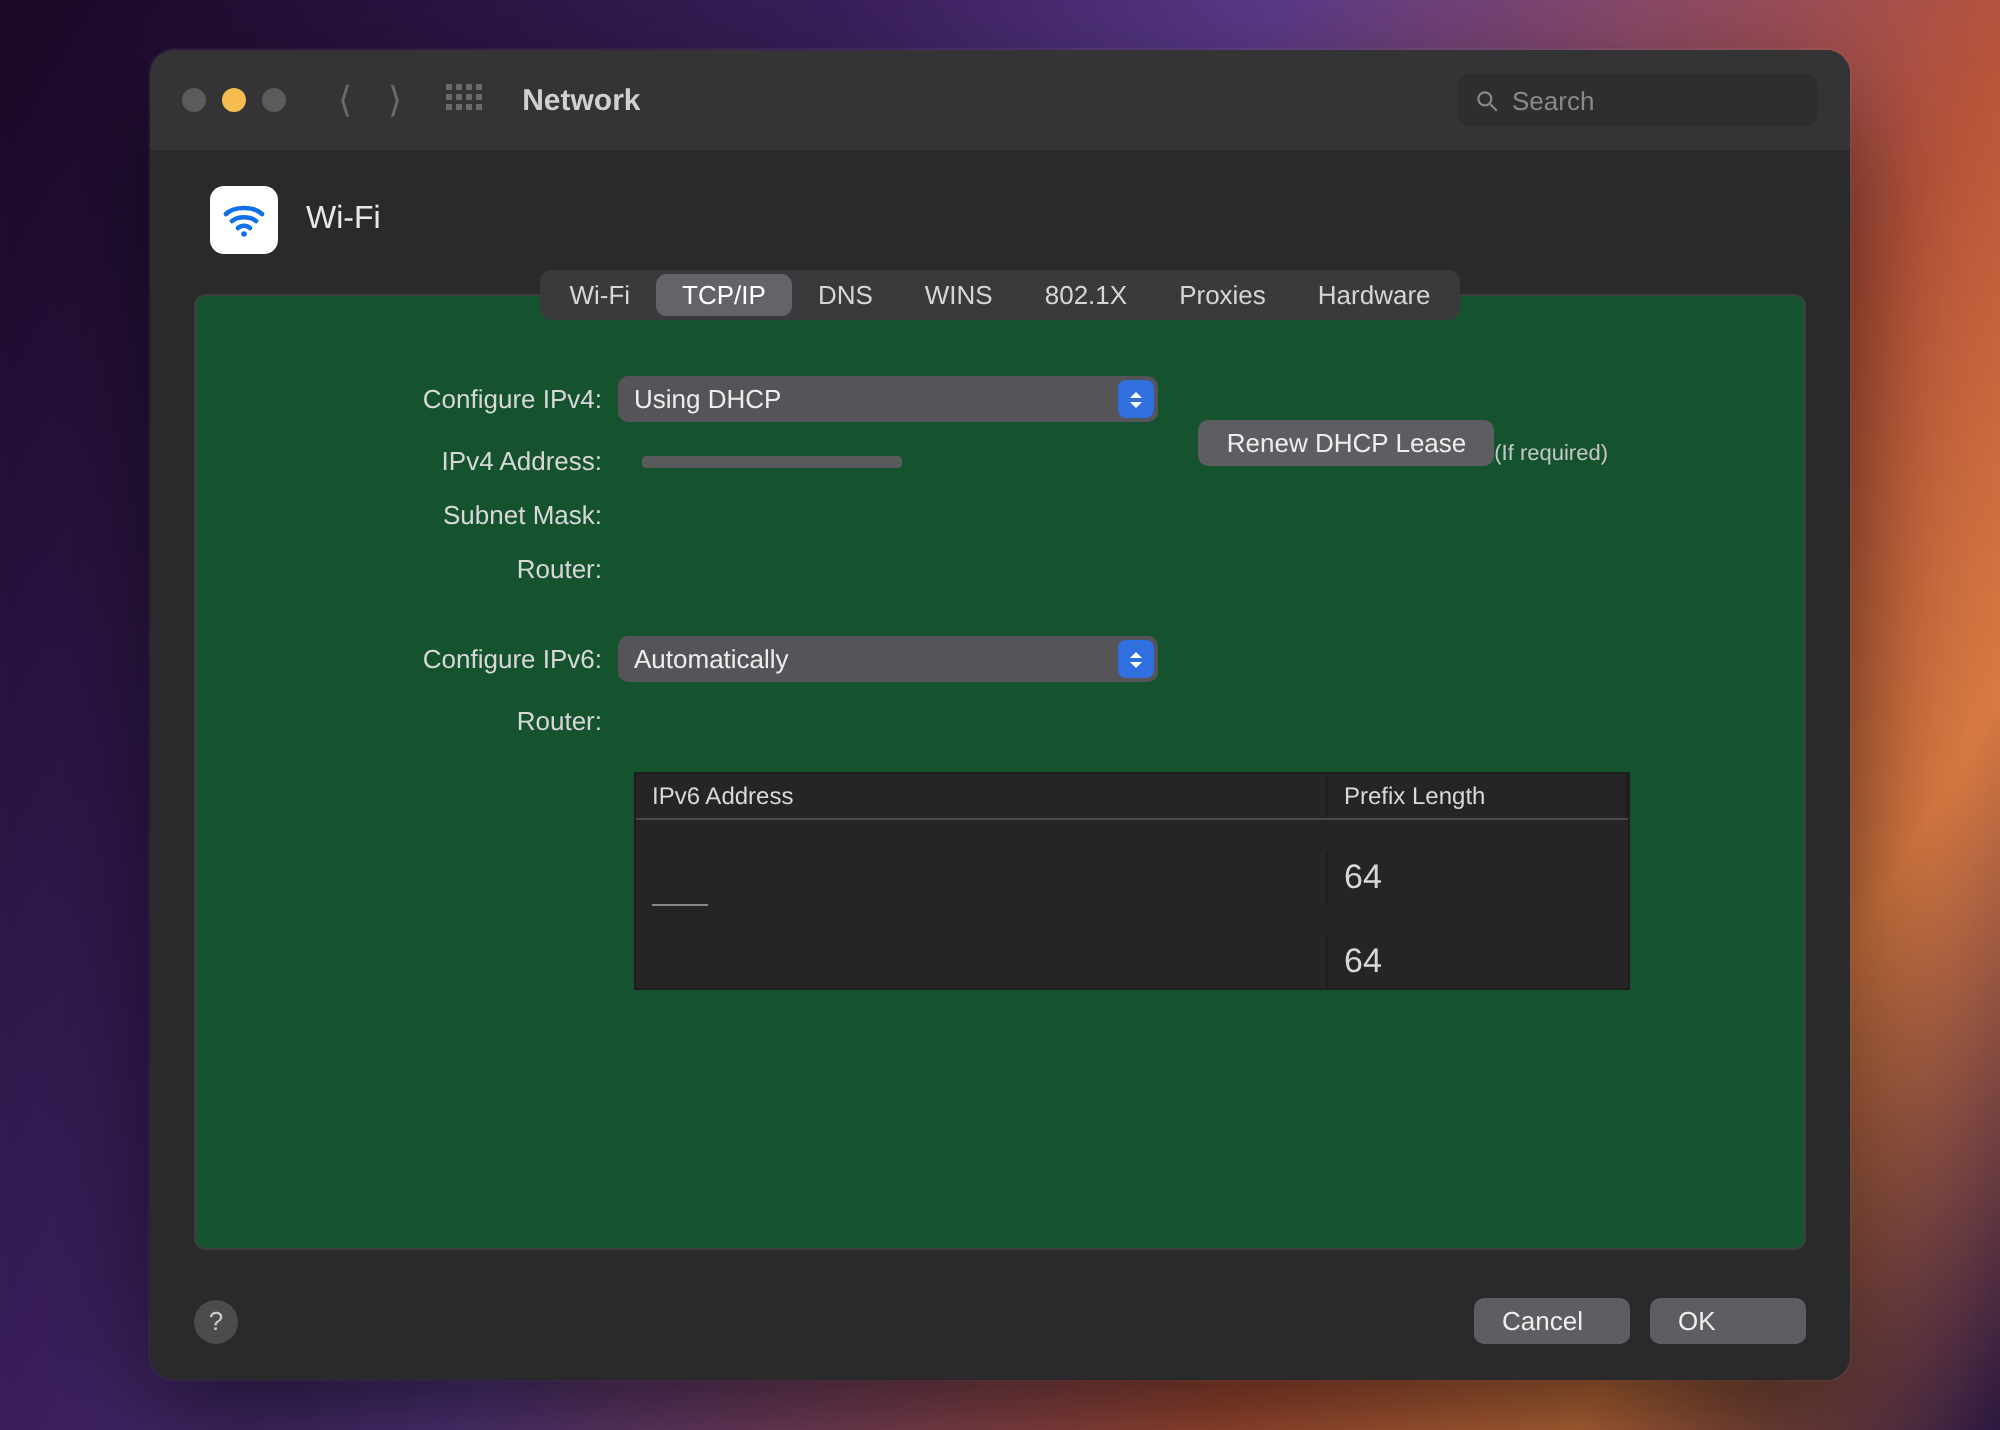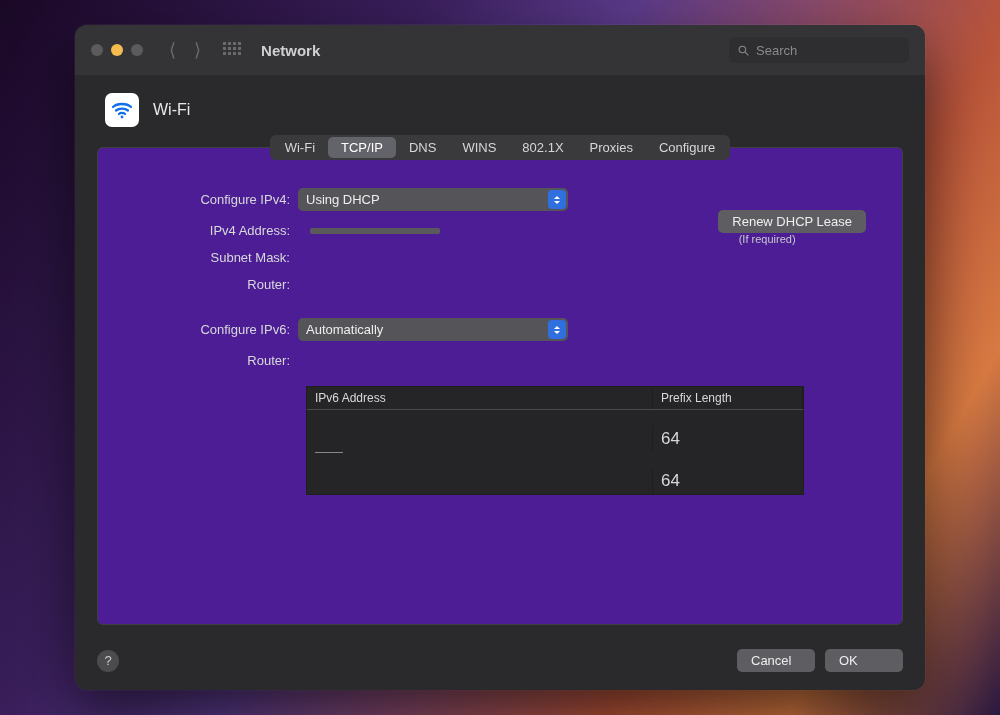--- a/index.html
+++ b/index.html
@@ -62,23 +62,23 @@
     display:flex; background:#3a3a3c; border-radius:6px; padding:2px;
   }
   .tab {
     padding: 3px 13px; font-size:13px; color:#d6d6d8; border-radius:5px;
   }
   .tab.active { background:#63636a; color:#fff; }
   
   .panel {
     flex:1; margin: 0 22px 14px 22px;
     border:1px solid #3f3f41; border-radius:6px;
-    padding: 30px 30px 20px 30px; position:relative;
+    padding: 30px 30px 20px 41px; position:relative;
     margin-top:-13px; padding-top:40px;
-    background:#4c1d95;
+    background:#14532d;
     z-index:-0;
   }
   .tabs-wrapper{position:relative; z-index:2;}
   .row { display:flex; align-items:center; margin-bottom:12px; }
   .label { width: 170px; text-align:right; color:#d8d8da; font-size:13px; padding-right:8px;}
   .select {
     width:270px; height:23px; background:#555559; border-radius:5px;
     display:flex; align-items:center; padding:0 8px; color:#eee; font-size:13px;
     position:relative;
   }
@@ -86,21 +86,21 @@
     position:absolute; right:2px; top:2px; bottom:2px; width:18px;
     background:#2f6fe0; border-radius:4px;
     display:flex; flex-direction:column; align-items:center; justify-content:center;
   }
   .select .stepper::before,.select .stepper::after{
     content:""; width:0;height:0; border-left:3px solid transparent; border-right:3px solid transparent;
   }
   .select .stepper::before{border-bottom:3px solid #fff; margin-bottom:2px;}
   .select .stepper::after{border-top:3px solid #fff;}
   .redacted { width:130px; height:6px; background:#5a5a5c; border-radius:2px; margin-left:12px;}
-  .right-col { position:absolute; right:36px; top:62px; display:flex; flex-direction:column; align-items:center;}
+  .right-col { position:absolute; right:48px; top:62px; display:flex; flex-direction:row; align-items:flex-end;}
   .btn {
     background:#5e5e62; color:#eee; font-size:13px; padding:4px 14px;
     border-radius:5px; border:none;
   }
   .dhcp-row { display:flex; align-items:center; gap:8px; margin-top:10px;}
   .dhcp-row label{color:#d8d8da; font-size:13px;}
   .dhcp-input { width:165px; height:22px; background:#3b3b3d; border:none; border-radius:3px;}
   .ifreq { color:#c8c8ca; font-size:11px; margin-top:0; margin-right:50px;}
   
   .table {
@@ -184,21 +184,21 @@
 
   <div class="tabs-wrapper">
     <div class="tabs">
       <div class="tabbar">
         <div class="tab">Wi-Fi</div>
         <div class="tab active">TCP/IP</div>
         <div class="tab">DNS</div>
         <div class="tab">WINS</div>
         <div class="tab">802.1X</div>
         <div class="tab">Proxies</div>
-        <div class="tab">Configure</div>
+        <div class="tab">Hardware</div>
       </div>
     </div>
   </div>
 
   <div class="panel">
 
     <div class="row">
       <div class="label">Configure IPv4:</div>
       <div class="select">
         <span>Using DHCP</span>

